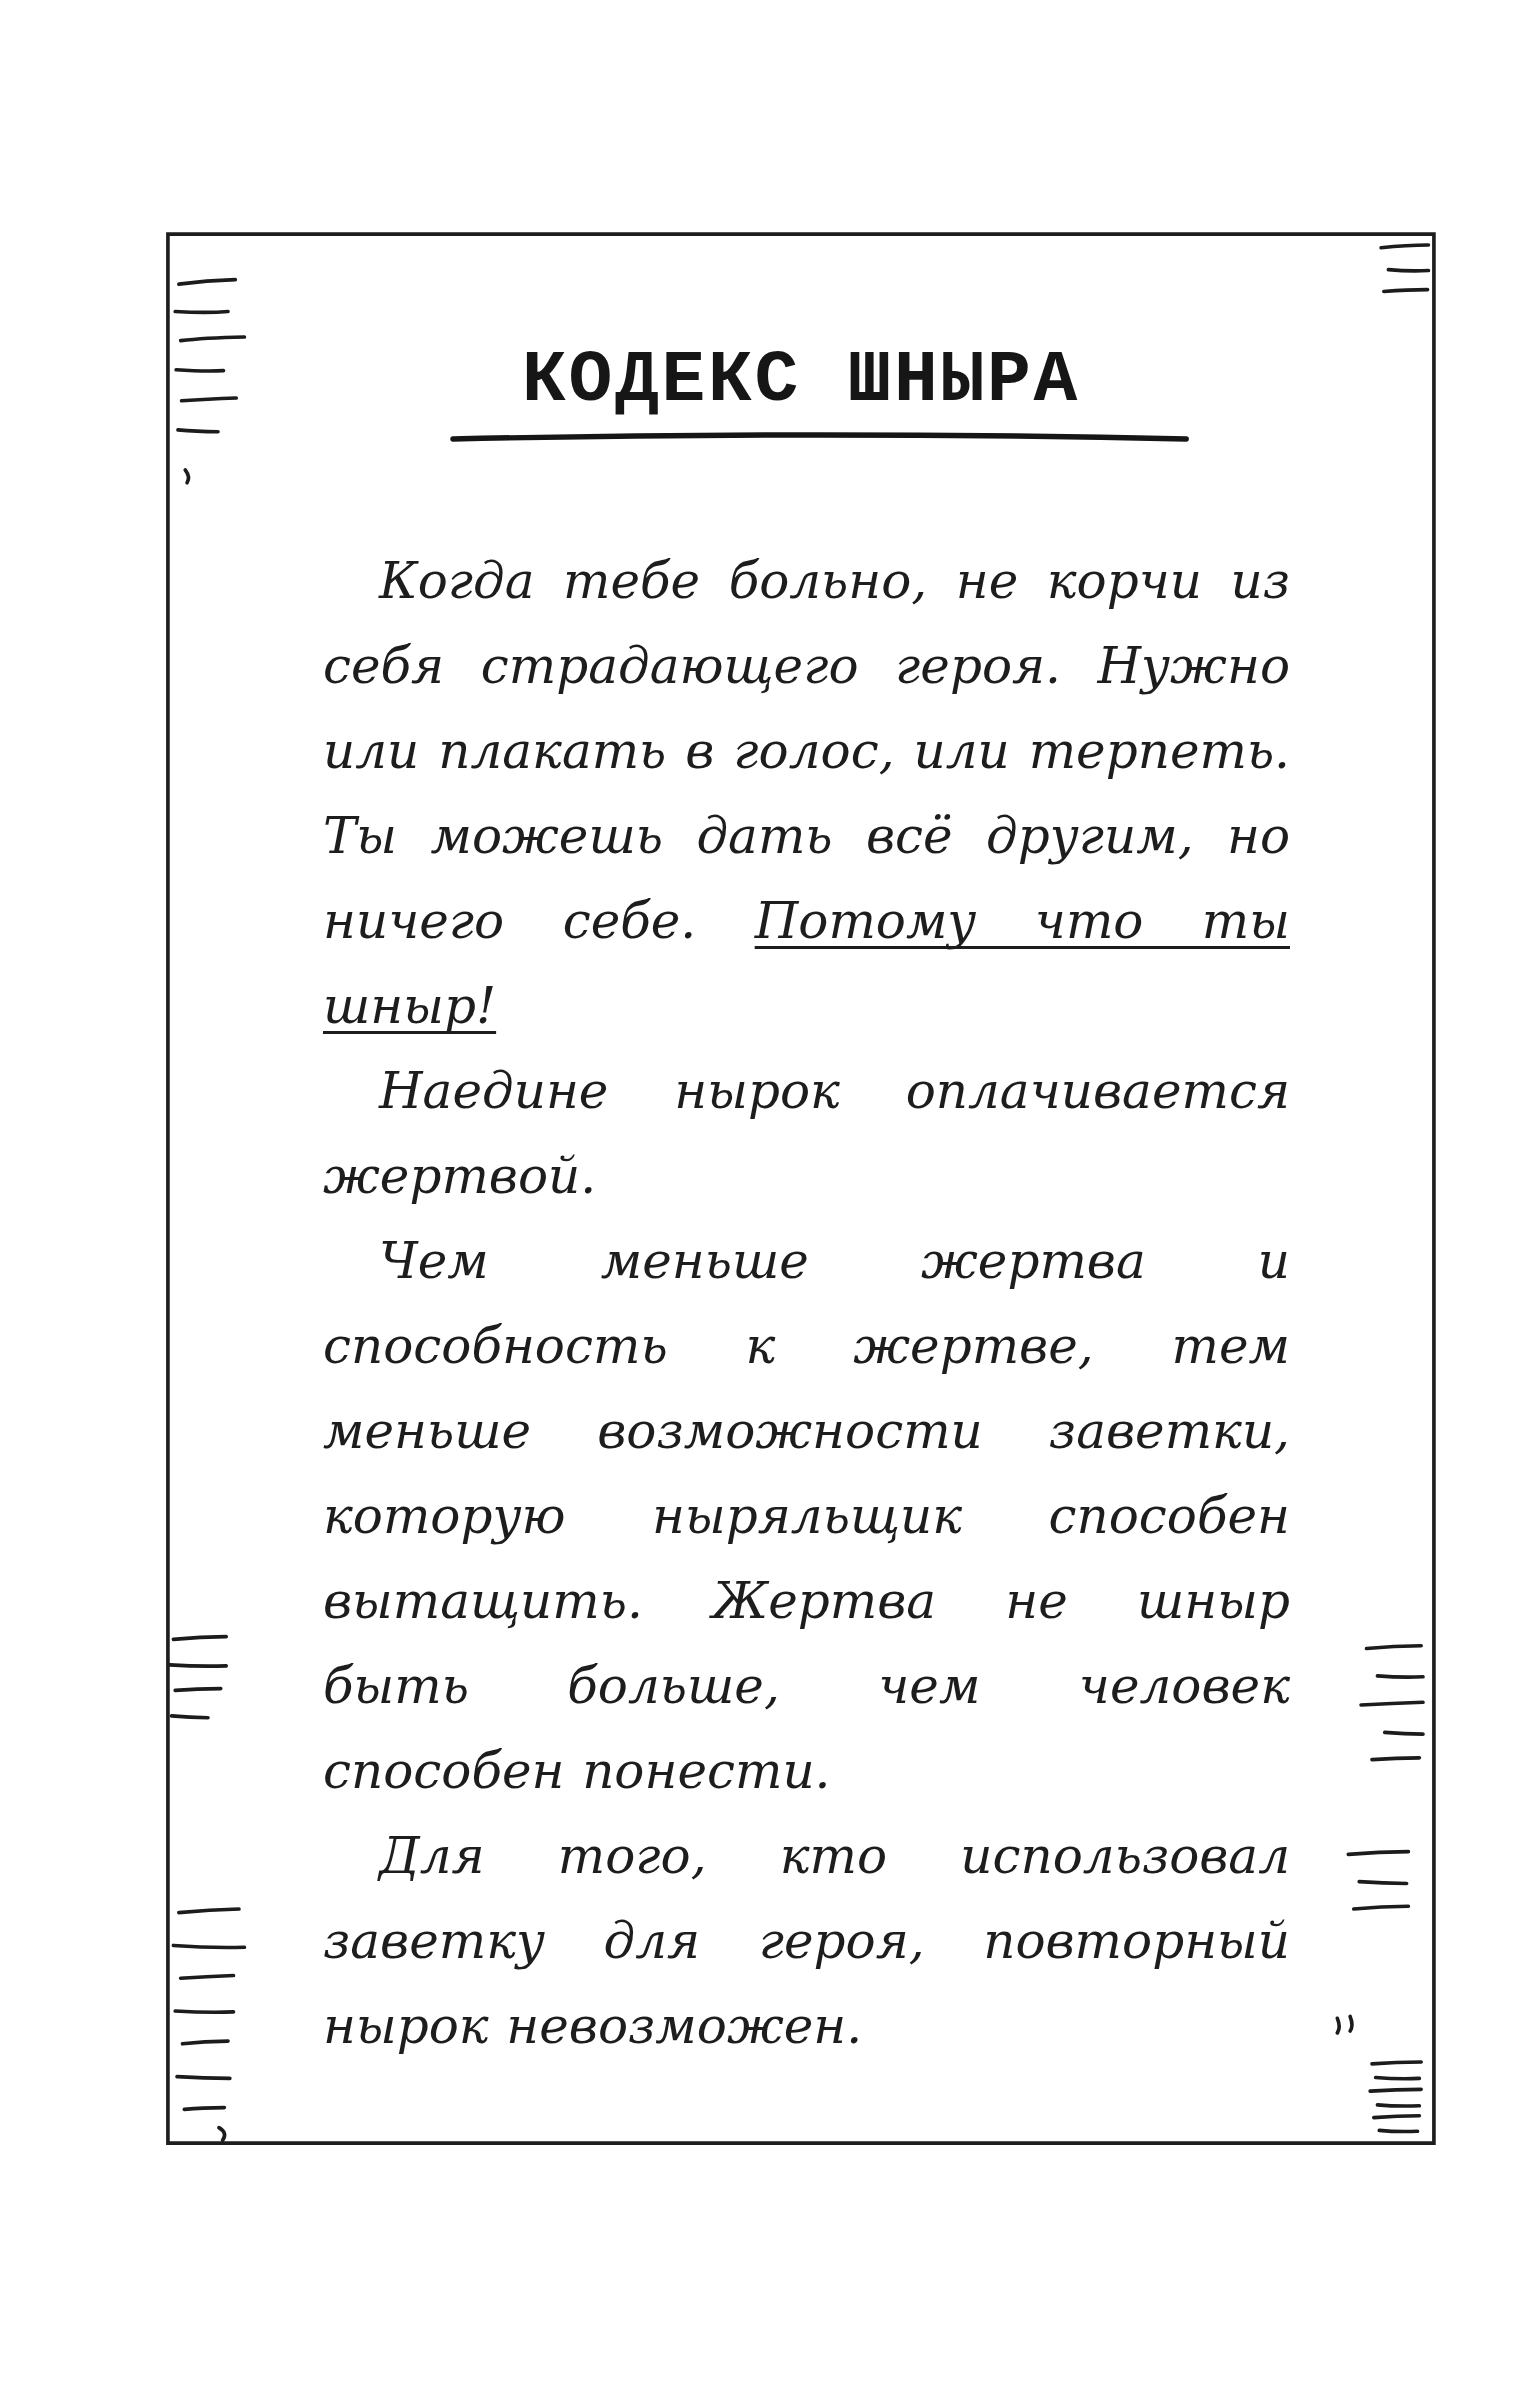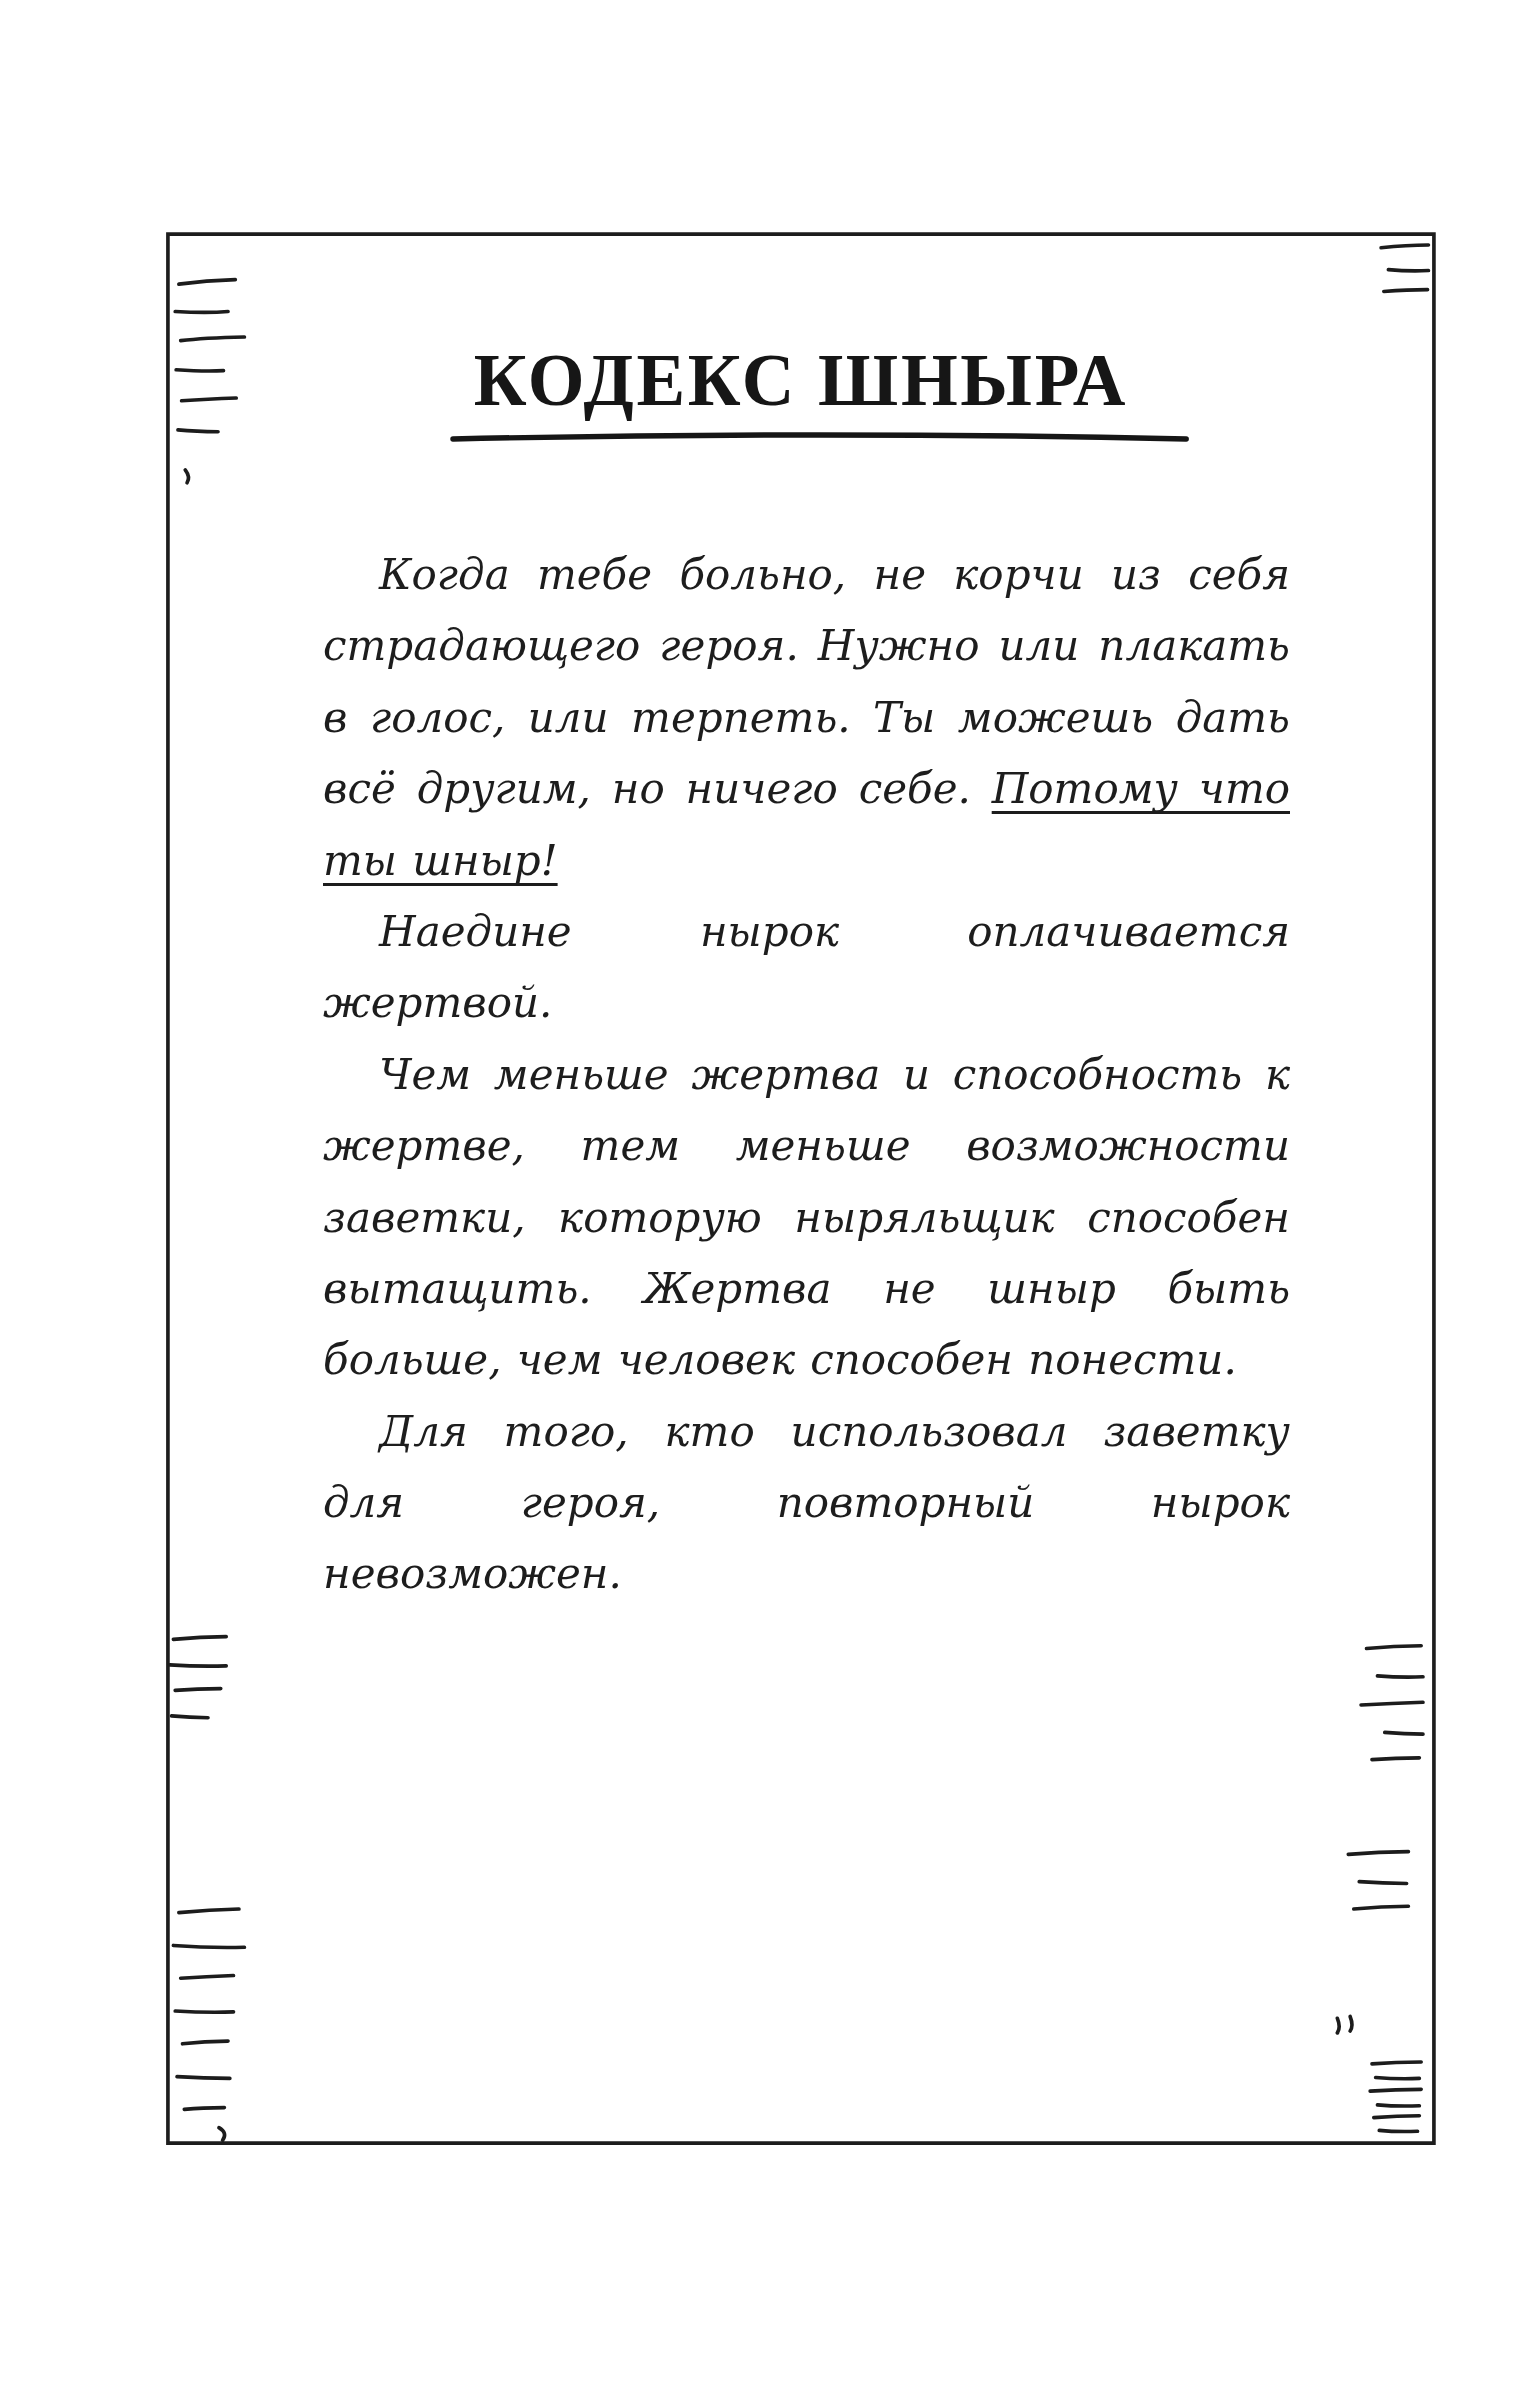--- a/index.html
+++ b/index.html
@@ -23,36 +23,36 @@
     pointer-events: none;
   }
 
   .page-title {
     position: absolute;
     top: 339px;
     left: 168px;
     width: 1266px;
     margin: 0;
     text-align: center;
-    font-family: Liberation Serif, serif;
+    font-family: Liberation Mono, monospace;
     font-weight: 700;
     font-style: normal;
     font-size: 73px;
     letter-spacing: 2.7px;
     color: #161616;
   }
 
   .text-block {
     position: absolute;
     top: 539px;
     left: 323px;
     width: 967px;
     font-family: "DejaVu Serif", "Liberation Serif", serif;
     font-style: italic;
-    font-size: 42px;
+    font-size: 50px;
     line-height: 1.70;
     text-align: justify;
     color: #1d1d1d;
     word-spacing: 1.8px;
   }
 
   .para {
     margin: 0;
     text-indent: 56px;
   }

